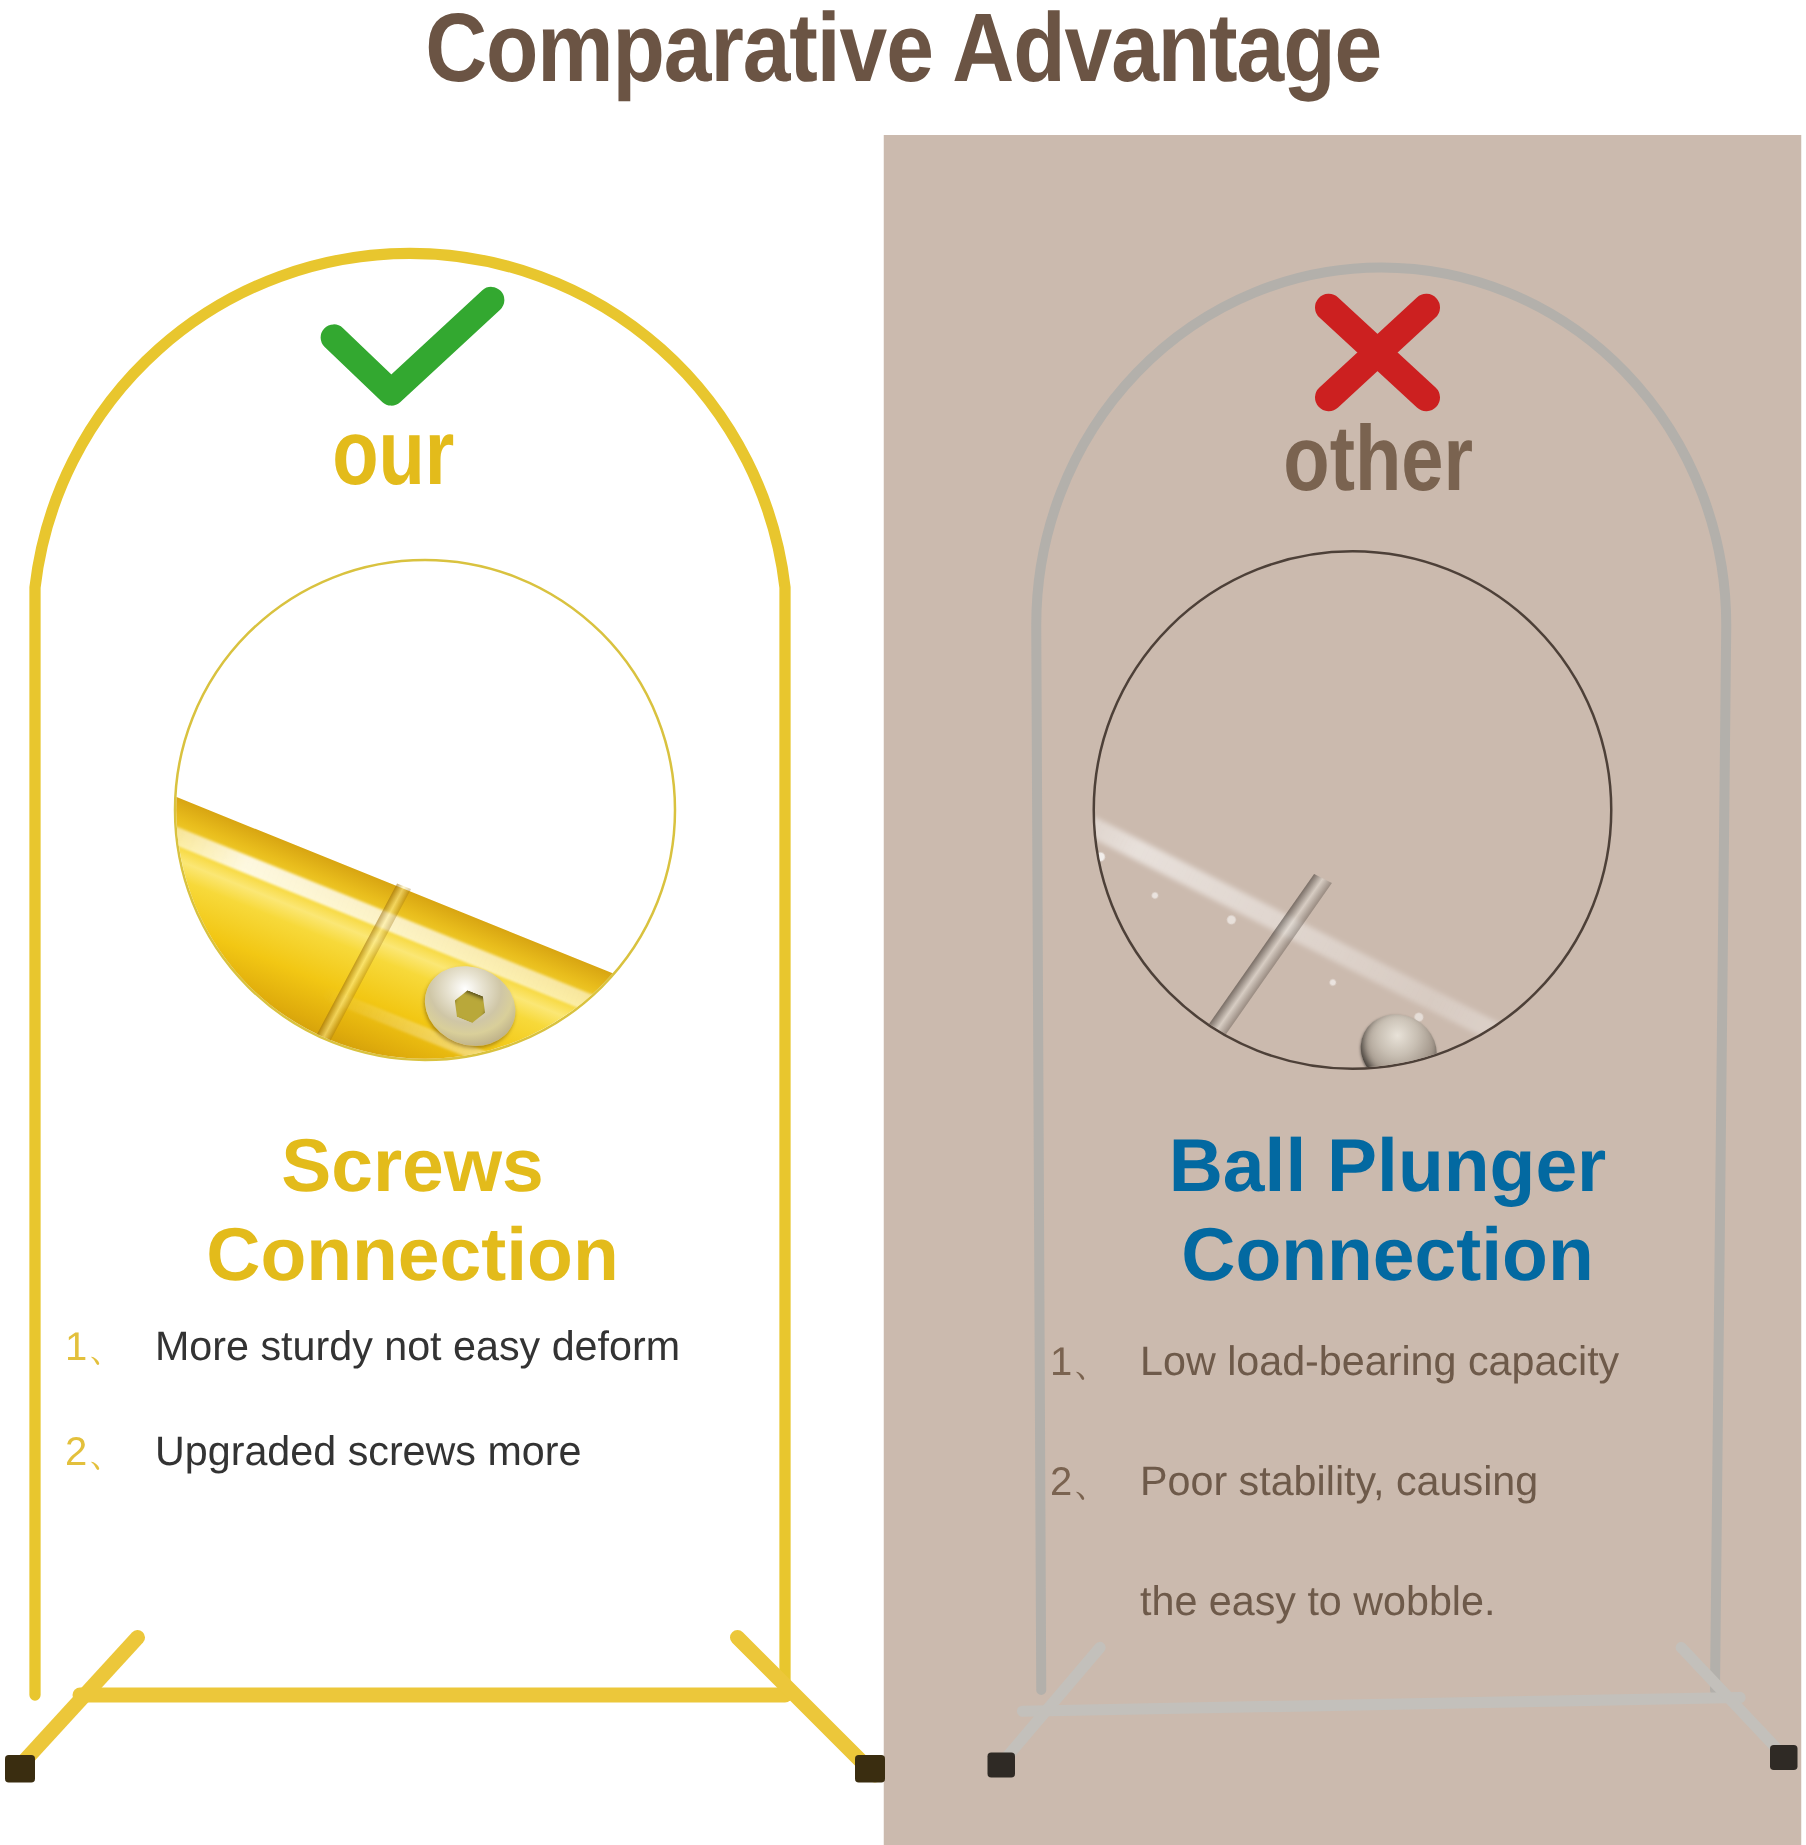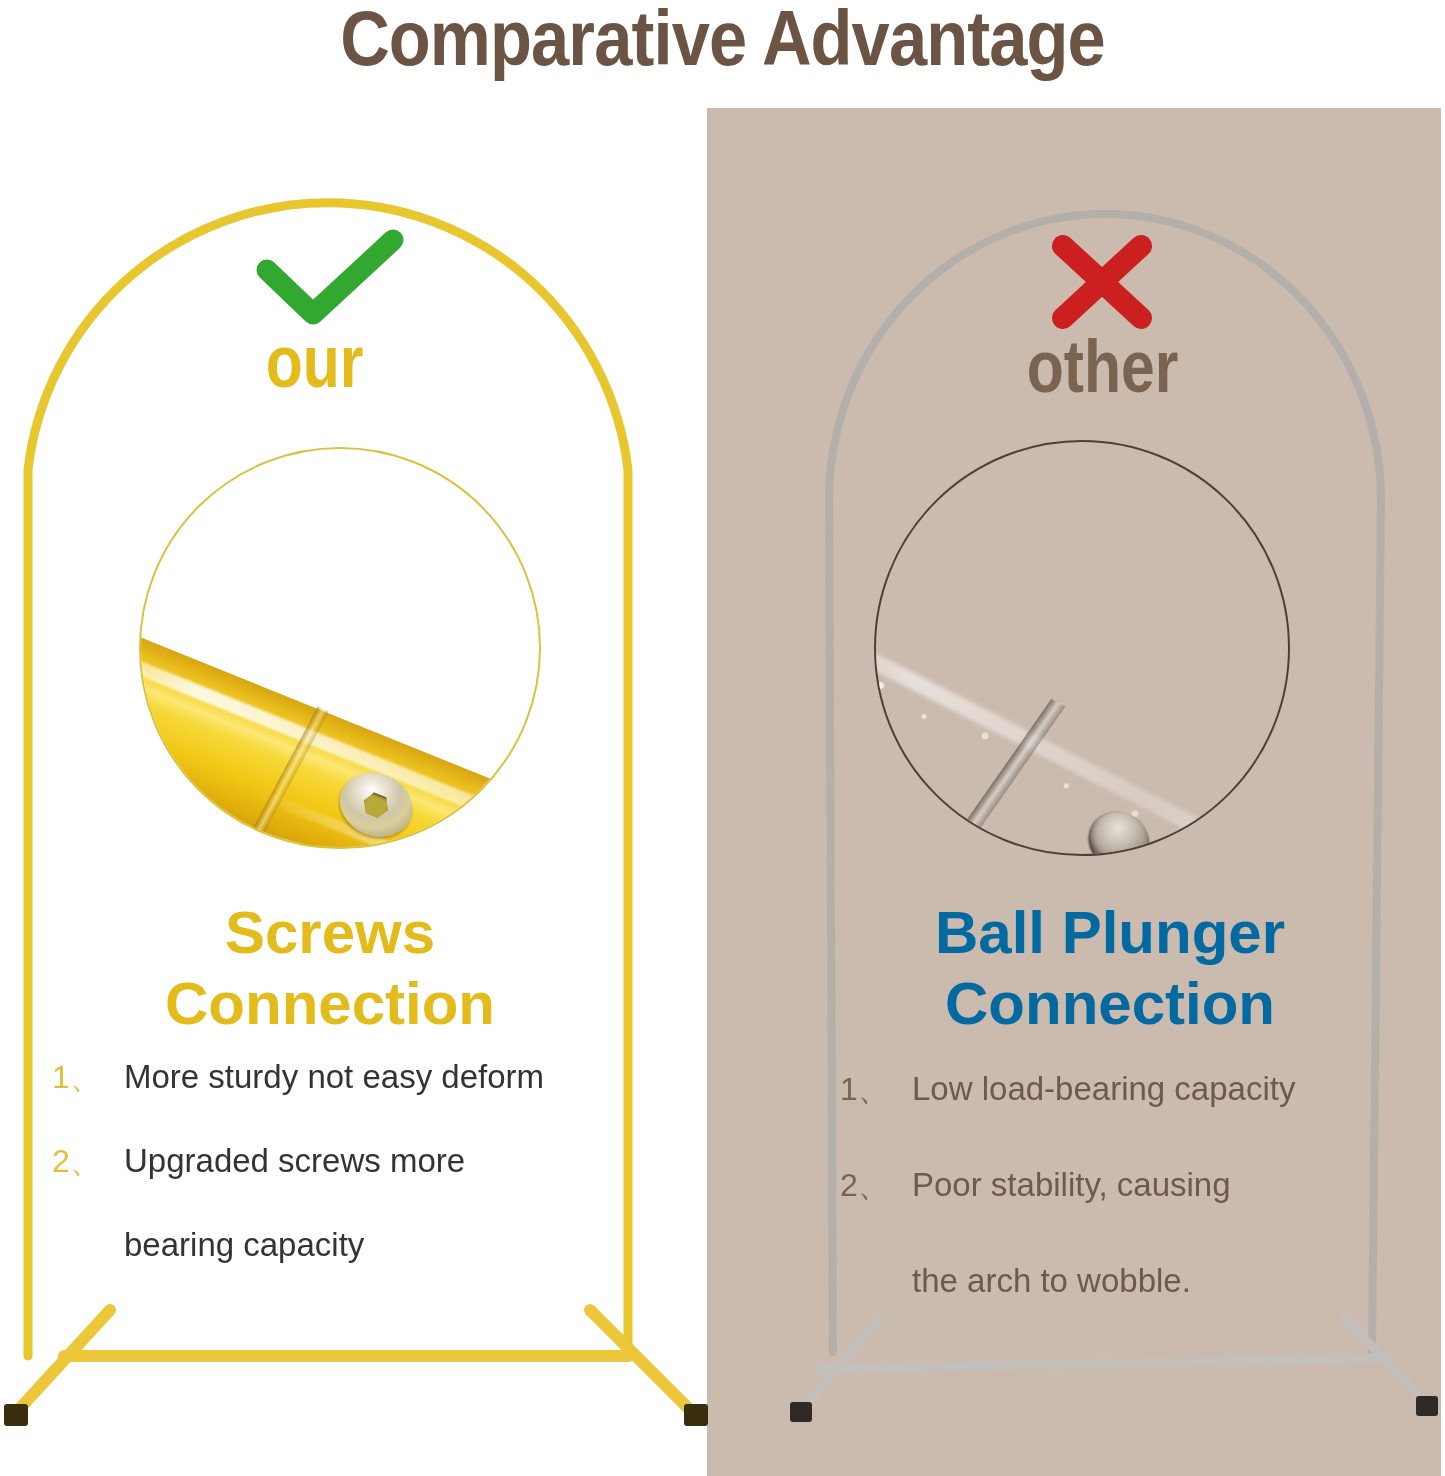--- a/index.html
+++ b/index.html
@@ -302,34 +302,30 @@
 
   <div class="list" id="list-left">
     <div class="li">
       <span class="num">1、</span>
       <span class="txt">More sturdy not easy deform</span>
     </div>
     <div class="li">
       <span class="num">2、</span>
       <span class="txt">Upgraded screws more</span>
     </div>
-    <div class="li cont">
-      <span class="num"></span>
-      <span class="txt">bearing capacity</span>
-    </div>
   </div>
 
   <div class="list" id="list-right">
     <div class="li">
       <span class="num">1、</span>
       <span class="txt">Low load-bearing capacity</span>
     </div>
     <div class="li">
       <span class="num">2、</span>
       <span class="txt">Poor stability, causing</span>
     </div>
     <div class="li cont">
       <span class="num"></span>
-      <span class="txt">the arch to wobble.</span>
+      <span class="txt">the easy to wobble.</span>
     </div>
   </div>
 
 </div>
 
 </body></html>

